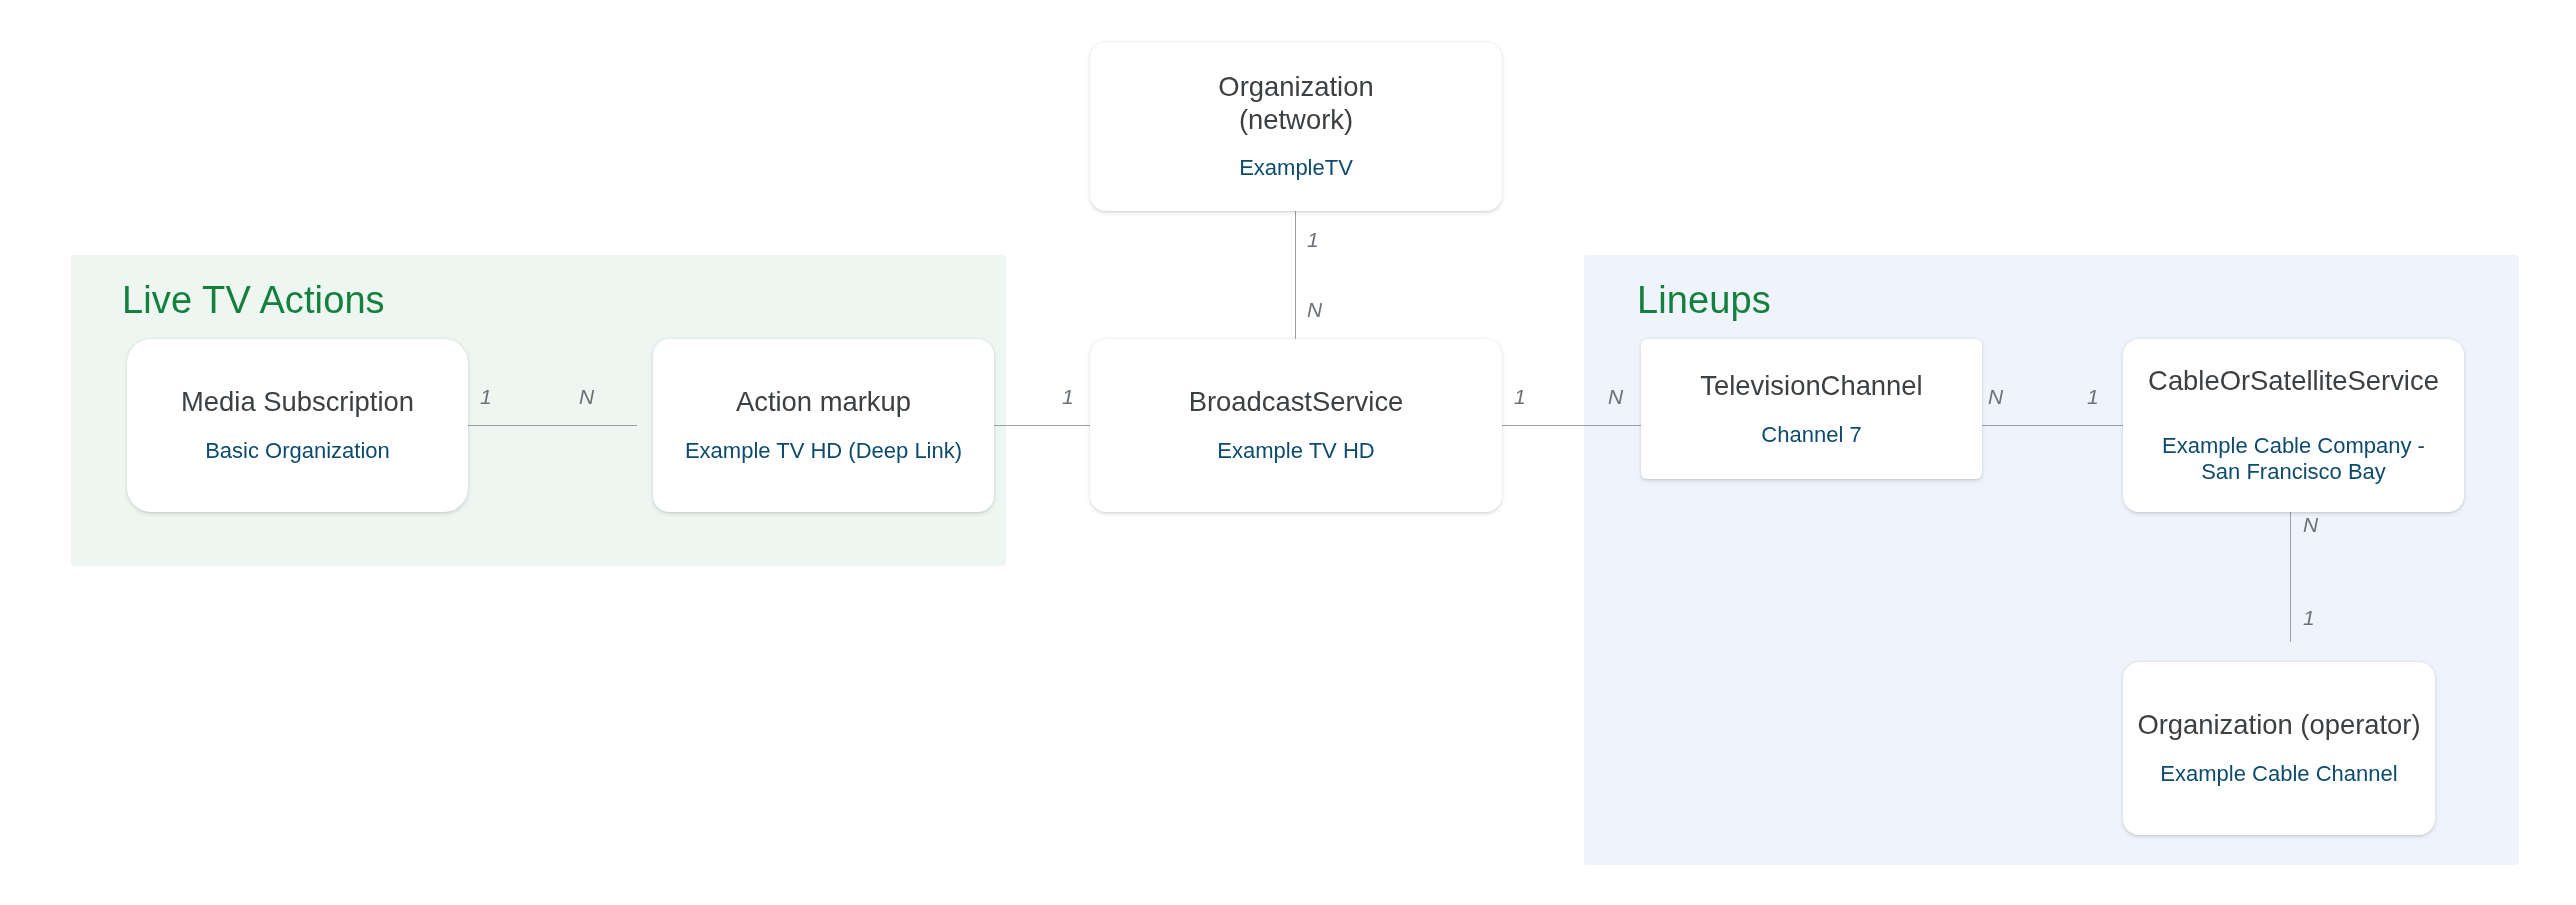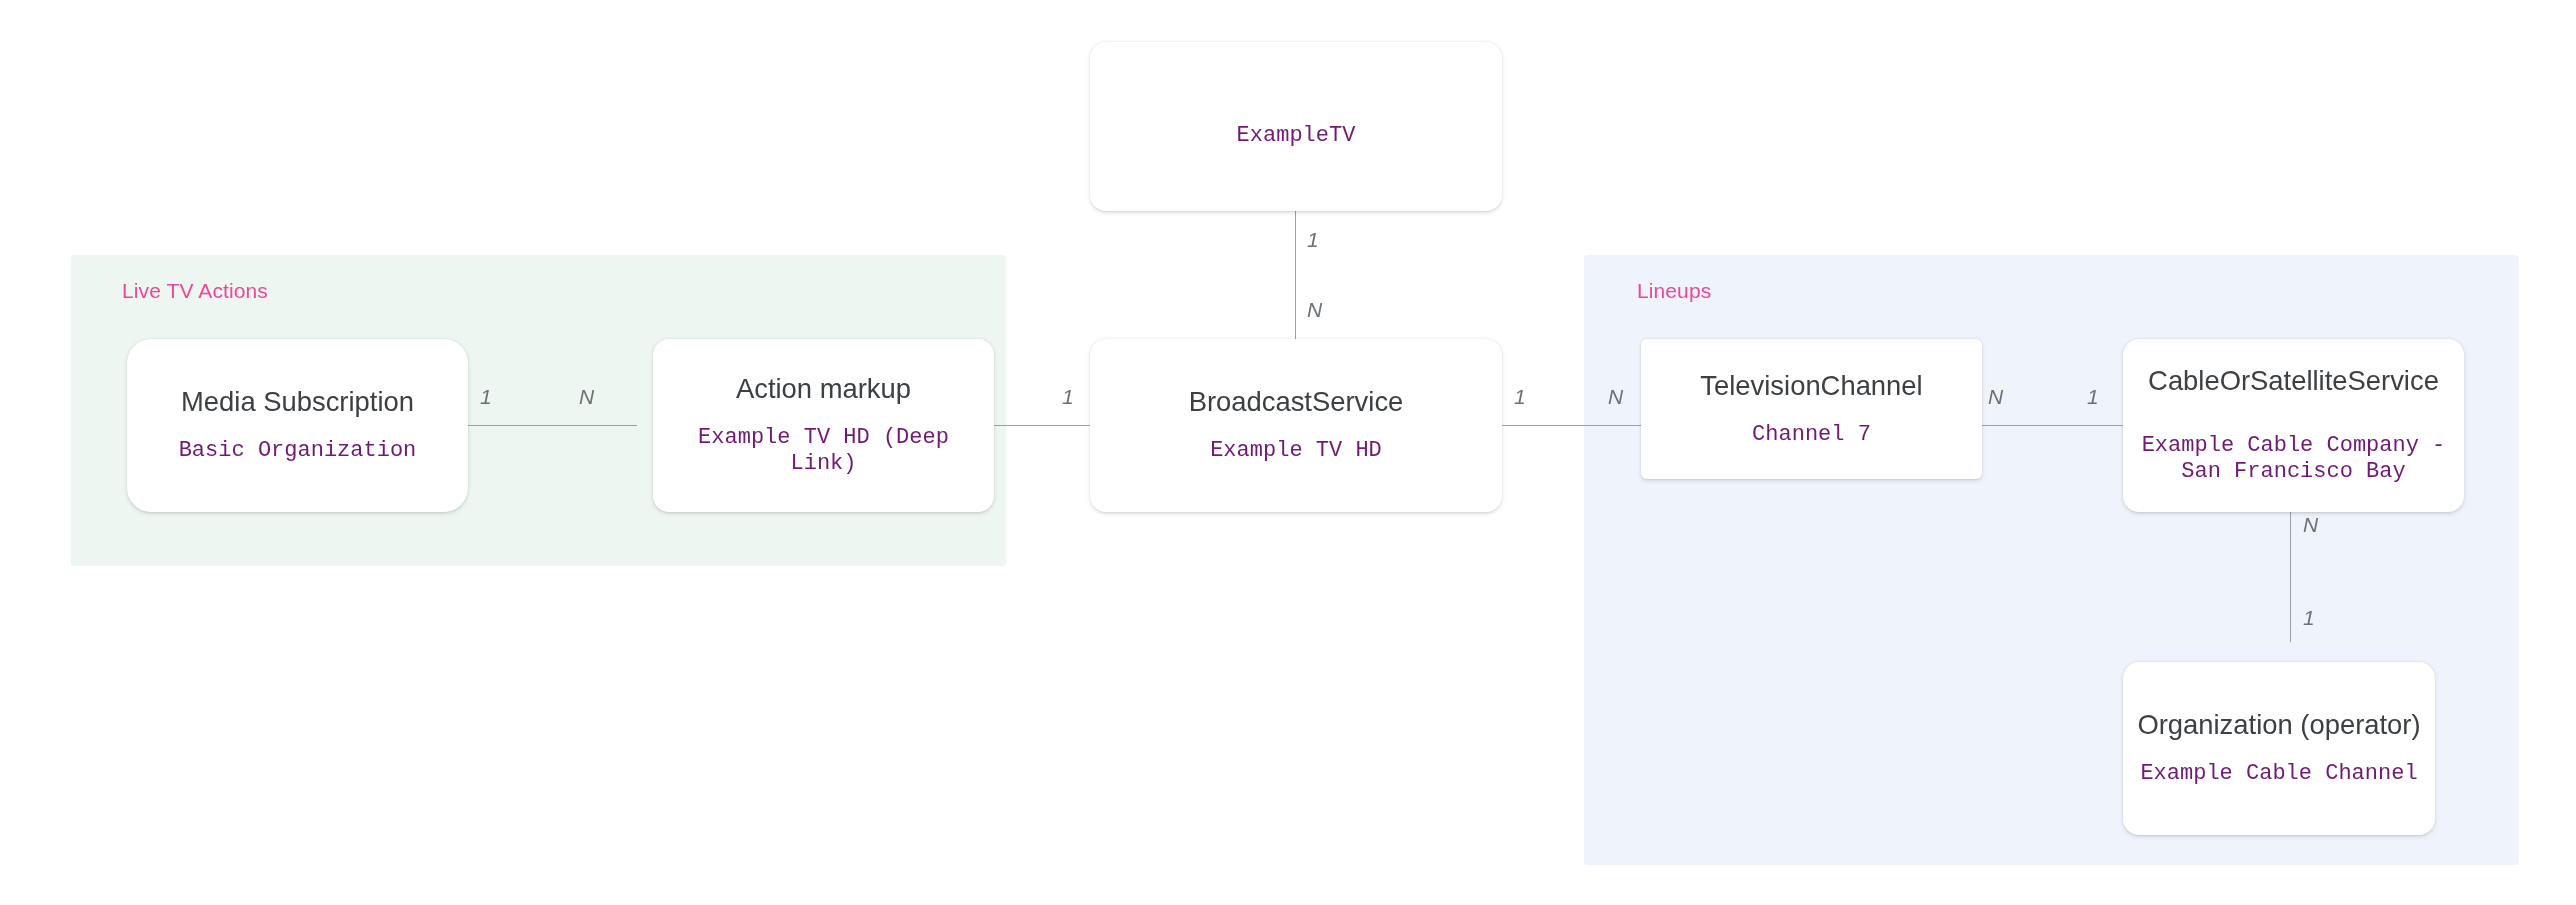--- a/index.html
+++ b/index.html
@@ -20,22 +20,22 @@
     background: #ffffff;
   }
 
   
   .group {
     position: absolute;
     border-radius: 3.5px;
   }
   .group-title {
     position: absolute;
-    font-size: 21px;
-    color: #ec4899;
+    font-size: 38px;
+    color: #15803d;
     letter-spacing: 0.1px;
     white-space: nowrap;
   }
 
   
   .node {
     position: absolute;
     background: #ffffff;
     border-radius: 16px;
     box-shadow: 0 1.8px 4.4px rgba(60,64,67,0.14),
@@ -50,26 +50,25 @@
   }
   .node-title {
     font-size: 27.4px;
     color: #3c4043;
     text-align: center;
     line-height: 1.18;
     white-space: pre-line;
   }
   .node-sub {
     font-size: 22px;
-    color: #701a75;
+    color: #0c4a6e;
     text-align: center;
     line-height: 1.2;
     margin-top: 19.5px;
     white-space: pre-line;
-    font-family: Liberation Mono, monospace;
   }
 
   
   .edge-h {
     position: absolute;
     height: 0;
     border-top: 1.8px solid #9aa0a6;
     z-index: 1;
   }
   .edge-v {
@@ -116,20 +115,22 @@
 
   <div class="edge-h" style="left:1977px; top:425px; width:150px;"></div>
   <div class="card-label" style="left:1988px; top:385px;">N</div>
   <div class="card-label" style="left:2087px; top:385px;">1</div>
 
   <div class="edge-v" style="left:2290px; top:511px; width:0; height:131px;"></div>
   <div class="card-label" style="left:2303px; top:513px;">N</div>
   <div class="card-label" style="left:2303px; top:606px;">1</div>
 
   <div class="node" style="left:1090px; top:42px; width:412px; height:169px;">
+    <div class="node-title">Organization
+(network)</div>
     <div class="node-sub">ExampleTV</div>
   </div>
 
   <div class="node" style="left:127px; top:339px; width:341px; height:173px;border-radius:24px;">
     <div class="node-title">Media Subscription</div>
     <div class="node-sub">Basic Organization</div>
   </div>
 
   <div class="node" style="left:609px; top:339px; width:341px; height:173px;margin-left:44px;">
     <div class="node-title">Action markup</div>

